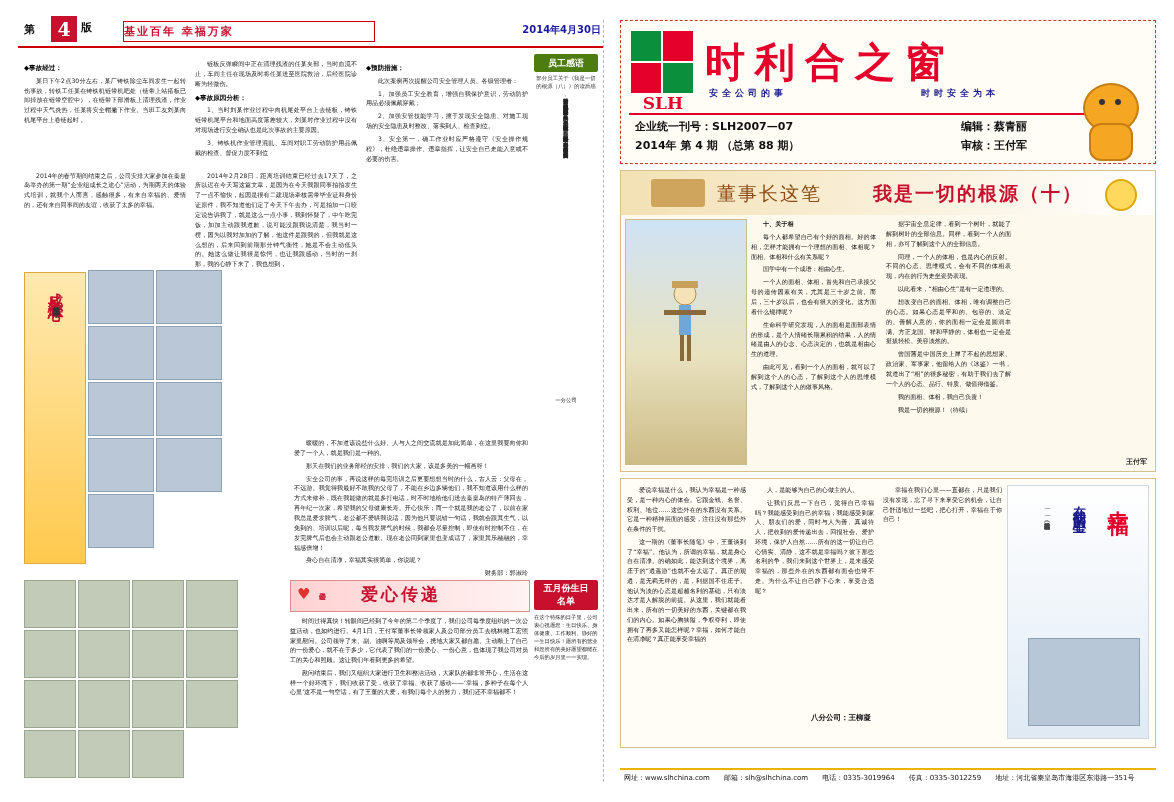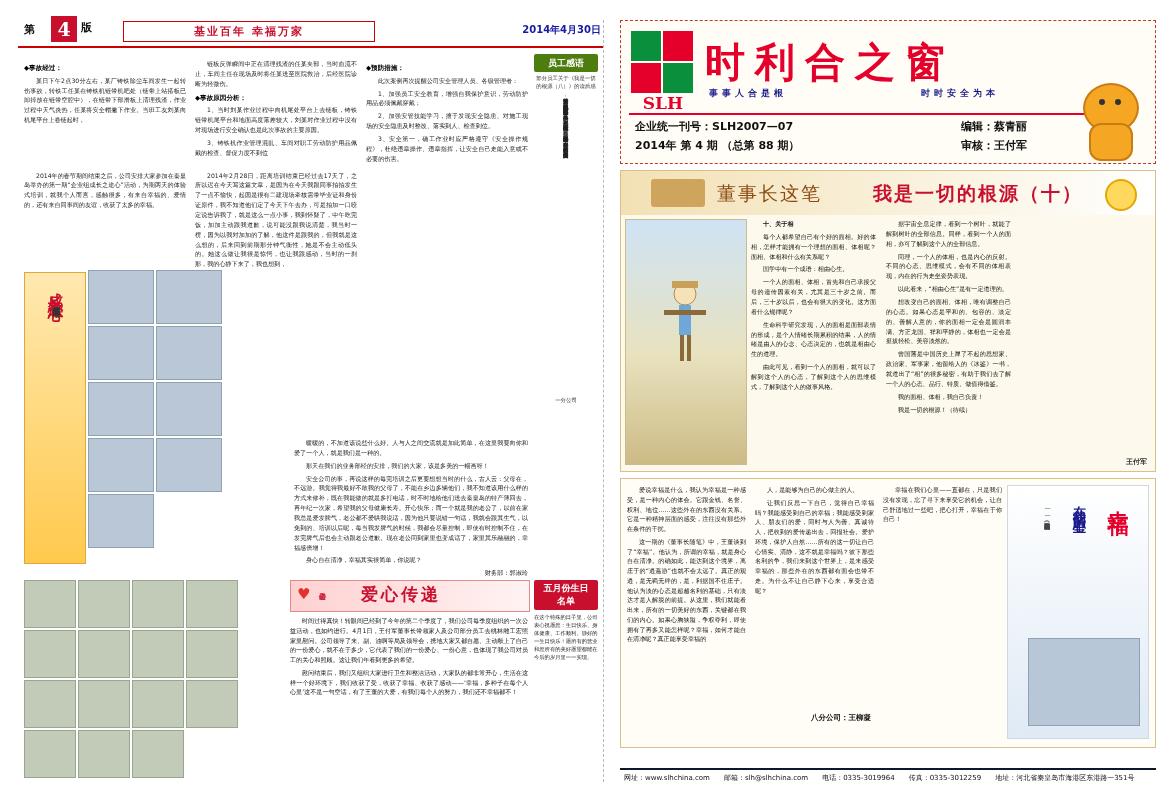--- a/index.html
+++ b/index.html
@@ -13,21 +13,21 @@
   .page{position:relative;width:1174px;height:802px;background:#fff;}
 
   
   .left{position:absolute;left:18px;top:20px;width:585px;height:762px;background:#fff;border-right:1px dashed #b9b9b9;}
   .left-head{position:relative;height:26px;border-bottom:2px solid #c00;}
   .pg-label{position:absolute;left:6px;top:2px;font-size:11px;font-weight:bold;color:#111;}
   .pg-num{position:absolute;left:33px;top:-4px;width:26px;height:26px;background:#c8102e;color:#fff;
           font-size:19px;font-weight:bold;text-align:center;line-height:26px;font-family:"DejaVu Serif","Liberation Serif",serif;}
   .pg-ban{position:absolute;left:63px;top:0;font-size:11px;font-weight:bold;color:#111;}
   .slogan-box{position:absolute;left:105px;top:1px;width:250px;height:19px;border:1px solid #c00;}
-  .slogan-box span{display:block;text-align:center;line-height:19px;font-size:11px;font-weight:bold;color:#c8102e;letter-spacing:2px;}
+  .slogan-box span{display:block;line-height:19px;font-size:11px;font-weight:bold;color:#c8102e;letter-spacing:2px;}
   .pg-date{position:absolute;right:2px;top:3px;font-size:10px;font-weight:bold;color:#1a1aa0;}
 
   .sec-title{
     margin:0;padding:0;height:26px;line-height:26px;
     background:linear-gradient(90deg,#d9001b 0%,#f07c22 60%,#ffd9a0 100%);
     color:#fff;font-size:14px;font-weight:bold;letter-spacing:2px;text-align:center;
     border-radius:3px;
   }
   .colwrap{position:absolute;left:6px;top:34px;width:504px;}
   .cols{display:flex;gap:9px;}
@@ -109,21 +109,21 @@
   .bt-cols{position:absolute;left:6px;top:6px;width:376px;display:flex;gap:9px;}
   .bt-cols .c{width:119px;font-size:6.1px;line-height:1.6;text-align:justify;}
   .bt-cols .c p{margin:0 0 3px;text-indent:12px;}
   .bt-sign{position:absolute;left:190px;bottom:24px;font-size:7.5px;font-weight:bold;}
   .happy{position:absolute;right:6px;top:6px;width:140px;height:252px;background:linear-gradient(180deg,#ffffff,#dfeaf5);border:1px solid #cdd8e4;}
   .happy .vt{position:absolute;left:96px;top:8px;writing-mode:vertical-rl;text-orientation:upright;font-size:21px;font-weight:bold;color:#e4002b;letter-spacing:3px;}
   .happy .vt2{position:absolute;left:62px;top:10px;writing-mode:vertical-rl;text-orientation:upright;font-size:13px;font-weight:bold;color:#1a1a8c;letter-spacing:3px;}
   .happy .vsub{position:absolute;left:34px;top:18px;writing-mode:vertical-rl;text-orientation:upright;font-size:6.2px;color:#444;}
   .happy .ppl{position:absolute;left:20px;bottom:12px;width:110px;height:86px;background:#b7c7d8;border:1px solid #8fa2b4;}
 
-  .footer{position:absolute;left:0;bottom:-2px;width:536px;height:16px;border-top:2px solid #0f172a;background:#fff;
+  .footer{position:absolute;left:0;bottom:-2px;width:536px;height:16px;border-top:2px solid #eab308;background:#fff;
     font-size:7px;line-height:16px;color:#111;display:flex;gap:14px;padding-left:4px;box-sizing:border-box;}
   .footer span{white-space:nowrap;}
 </style>
 </head>
 <body>
 
 <div class="page">
 
   <div class="left">
 
@@ -260,21 +260,21 @@
     <div class="masthead">
       <div class="logo">
         <div class="sq s1"></div>
         <div class="sq s2"></div>
         <div class="sq s3"></div>
         <div class="sq s4"></div>
         <div class="slh">SLH</div>
       </div>
 
       <div class="mast-title">时利合之窗</div>
-      <div class="mast-sub">事事人合是根</div>
+      <div class="mast-sub">安全公司的事</div>
       <div class="mast-sub" style="left:300px;">时时安全为本</div>
       <div class="mast-line"></div>
 
       <div class="mast-info">
         <div class="row">
           <span>企业统一刊号：SLH2007—07</span>
           <span>编辑：蔡青丽</span>
         </div>
         <div class="row">
           <span>2014年  第 4 期 （总第 88 期）</span>

